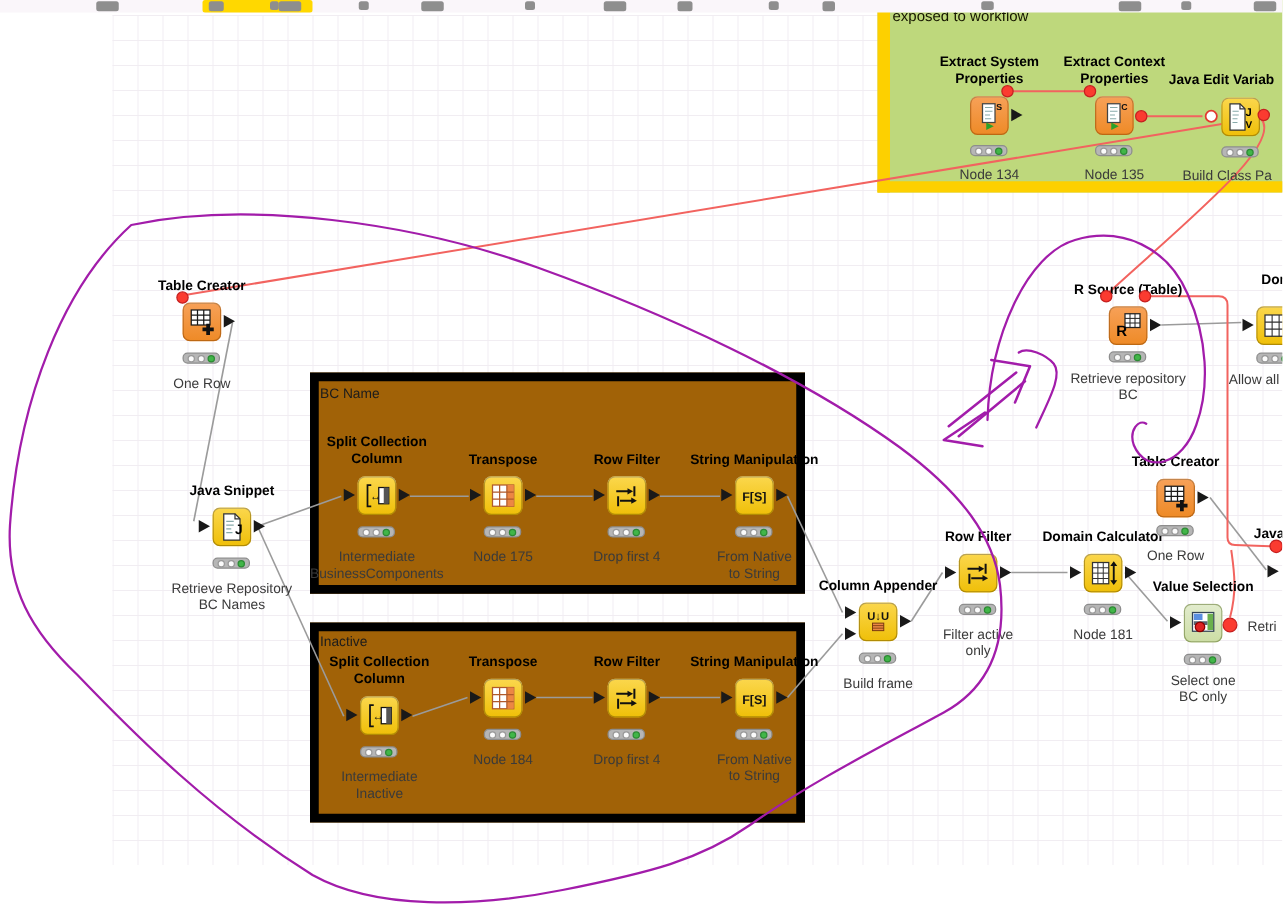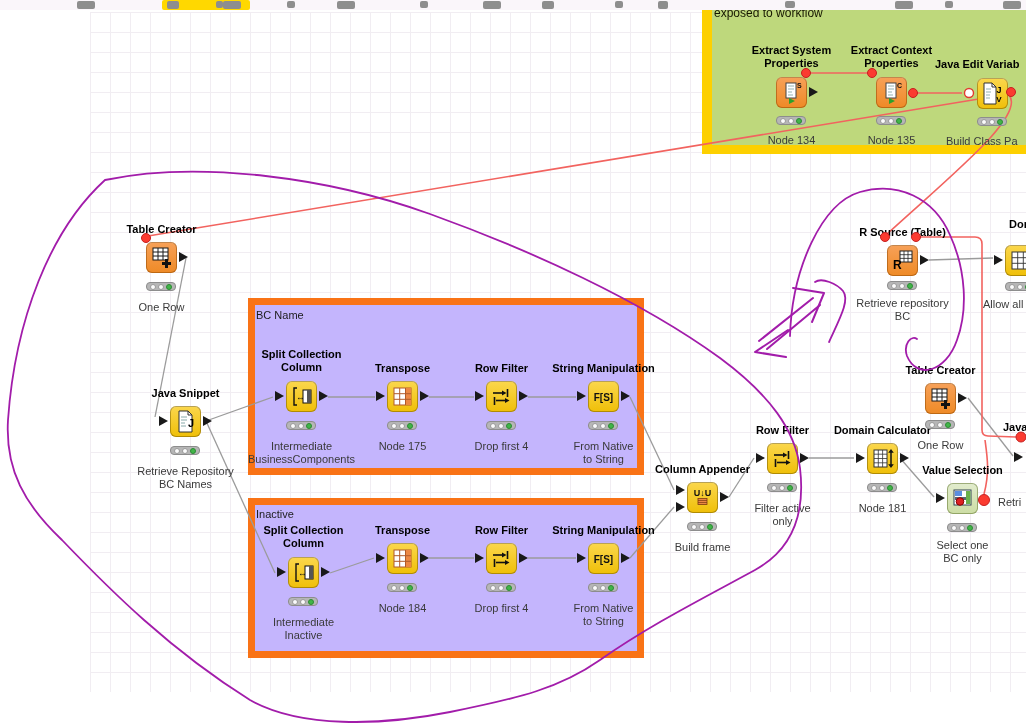--- a/index.html
+++ b/index.html
@@ -10,21 +10,21 @@
                      linear-gradient(90deg,#f1edf2 1px,transparent 1px);
     background-size:20px 20px;}
   
   .strip{position:absolute;left:0;top:0;width:1026px;height:10px;background:#faf6fa;z-index:6;}
   .chip{position:absolute;top:1px;height:8px;background:#8e8e8e;border-radius:2px;}
   .chip.sm{height:7px;}
   .ychip{position:absolute;top:0;height:10px;background:#ffd800;border-radius:2px;}
   
   .anno{position:absolute;z-index:1;box-sizing:border-box;}
   .anno.green{background:#bed87c;border-left:10px solid #fdd000;border-bottom:9px solid #fdd000;}
-  .anno.cyan{background:#c4b5fd;border:7px solid #f97316;}
+  .anno.cyan{background:#a16207;border:7px solid #000000;}
   .anno .atitle{position:absolute;font-size:11px;color:#1c1c1c;white-space:pre-line;line-height:13.5px;}
   .anno .atext{position:absolute;font-size:12px;color:#161600;white-space:pre-line;line-height:13.5px;}
   
   .node{position:absolute;width:31px;height:31px;z-index:3;}
   .nico{position:absolute;inset:0;border-radius:6px;
         box-shadow:inset 0 0 0 1px rgba(100,75,0,.45), inset 0 1px 0 rgba(255,255,255,.45);}
   .node.y .nico{background:linear-gradient(#fbd74d,#efbf08);}
   .node.o .nico{background:linear-gradient(#f7a159,#ee8a26);box-shadow:inset 0 0 0 1px rgba(140,70,0,.5), inset 0 1px 0 rgba(255,255,255,.4);}
   .node.q .nico{background:linear-gradient(#e2ecce,#ccdda4);box-shadow:inset 0 0 0 1px rgba(90,110,40,.5);}
   .ic{position:absolute;left:0;top:0;}

